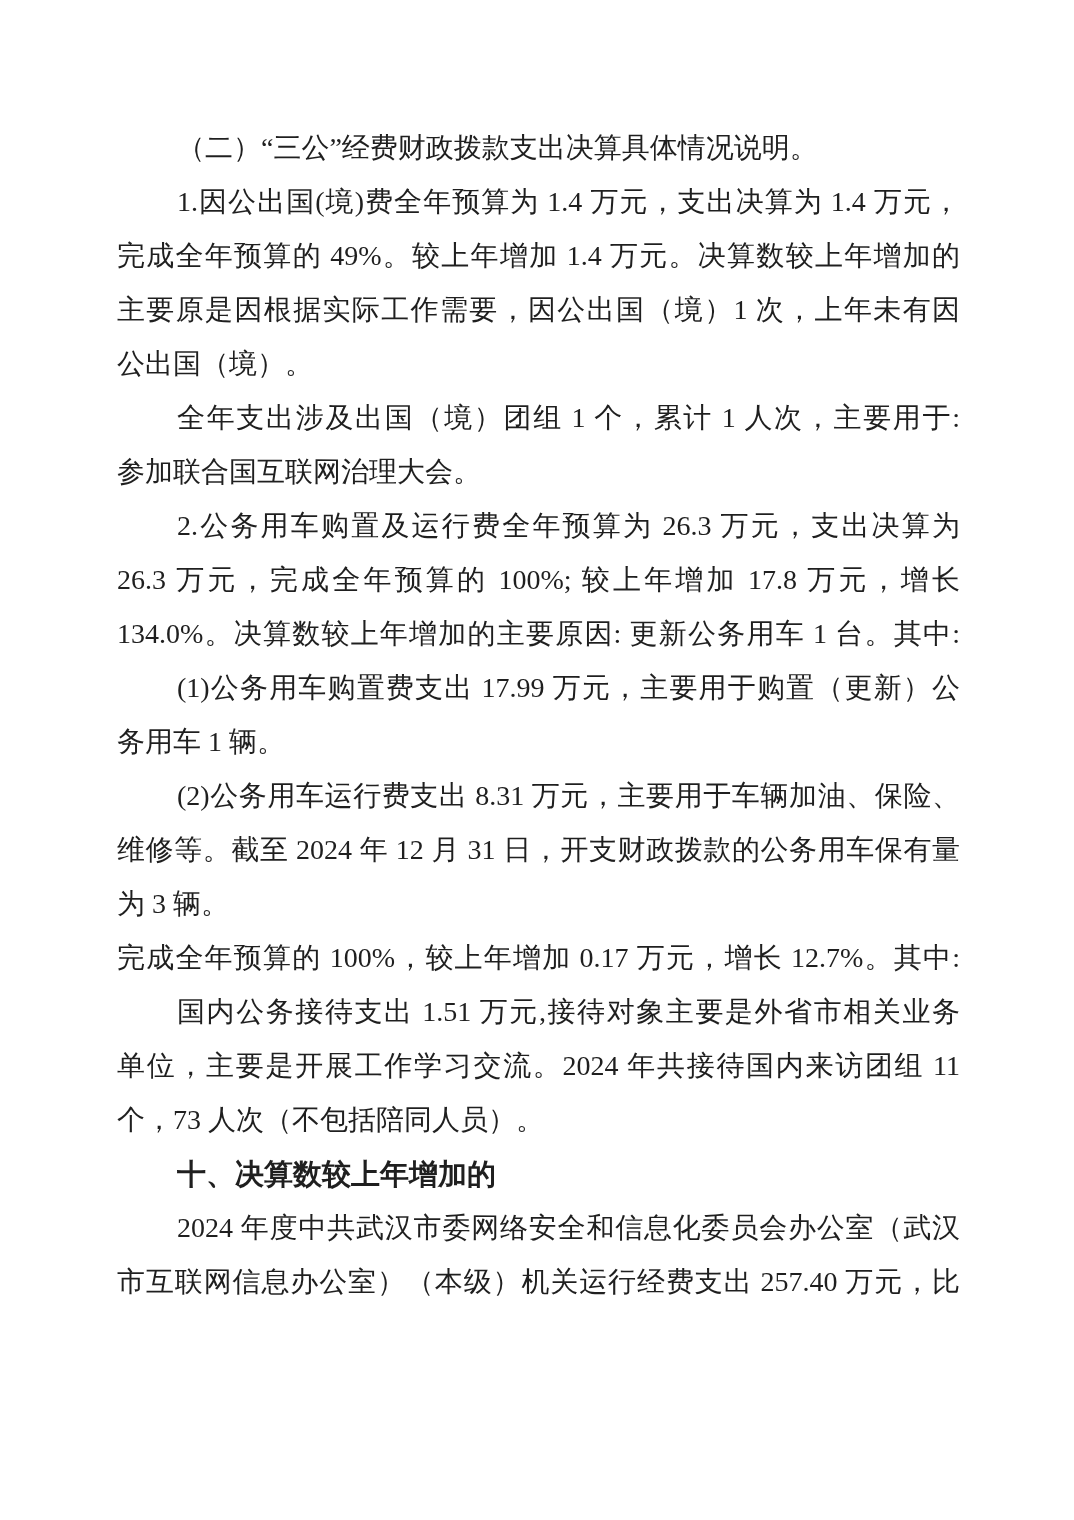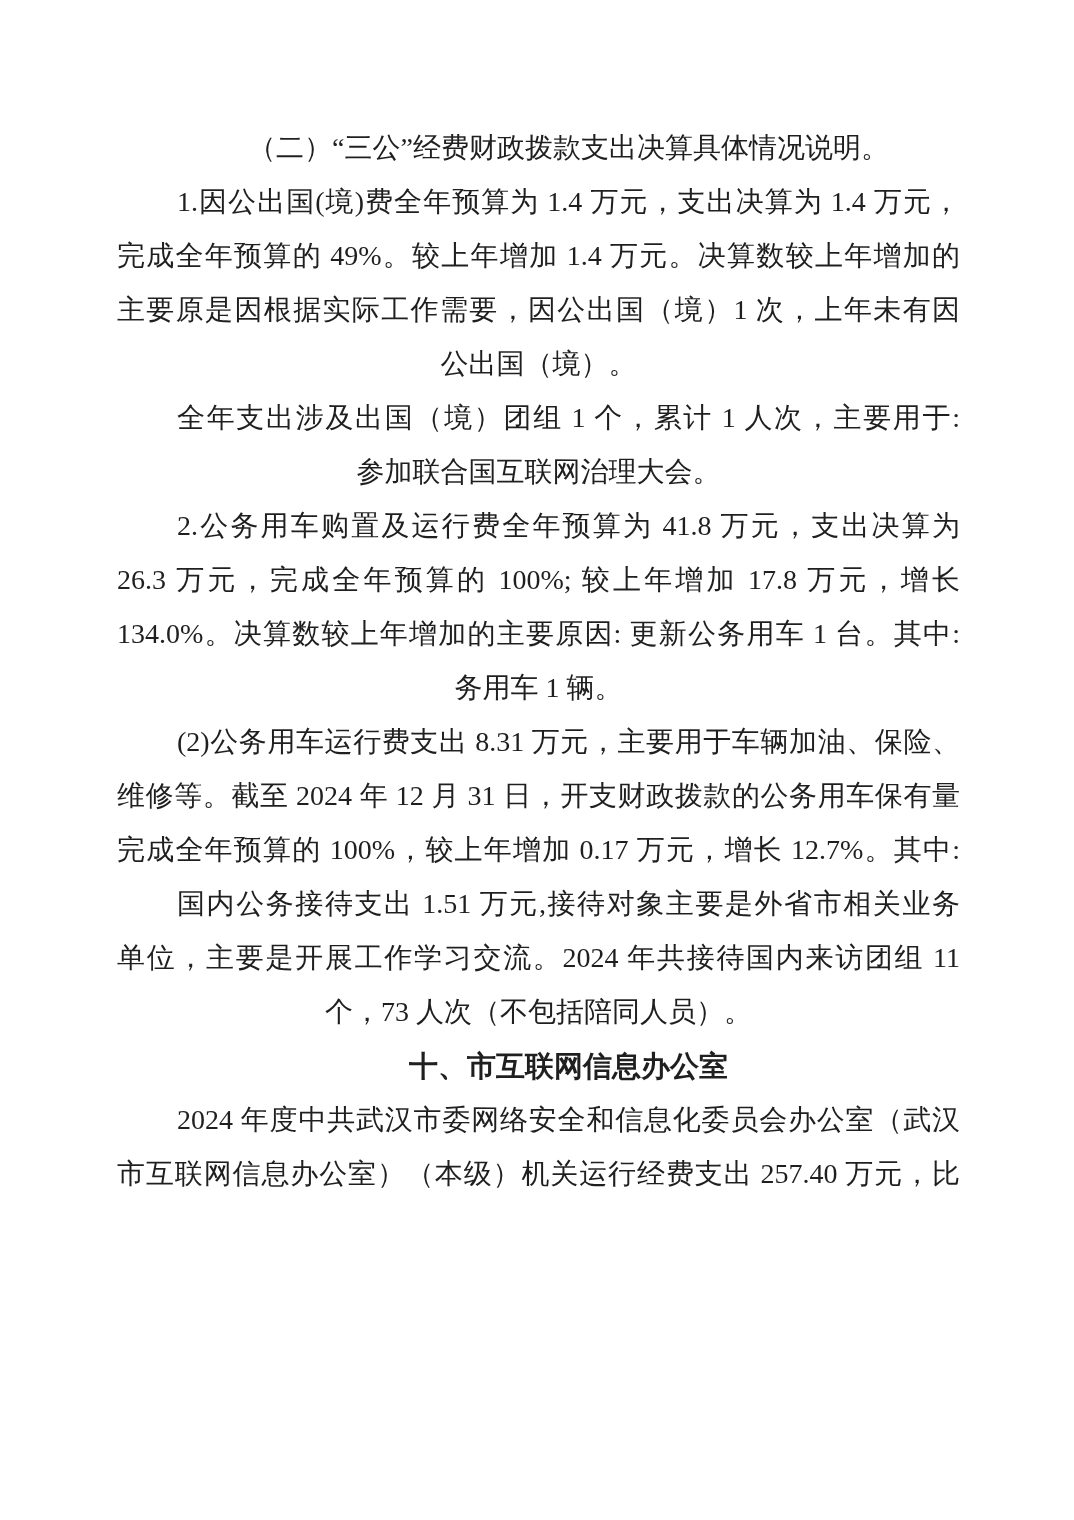--- a/index.html
+++ b/index.html
@@ -19,21 +19,21 @@
     top: 121px;
     width: 843px;
     color: #1f1f1f;
     font-family: "Liberation Serif", "DejaVu Serif", serif;
   }
   .line {
     font-size: 28px;
     height: 54px;
     line-height: 54px;
     white-space: nowrap;
-    text-align: center;
+    text-align: left;
   }
   .line.full {
     white-space: normal;
     text-align: justify;
     text-align-last: justify;
     text-justify: auto;
   }
   .line.indent {
     padding-left: 60px;
   }
@@ -47,26 +47,28 @@
 <body style="background: rgb(255, 255, 255);">
 
 <div class="doc" style="color: rgb(31, 31, 31);">
     <div class="line indent">（二）“三公”经费财政拨款支出决算具体情况说明。</div>
     <div class="line indent full">1.因公出国(境)费全年预算为 1.4 万元，支出决算为 1.4 万元，</div>
     <div class="line full">完成全年预算的 49%。较上年增加 1.4 万元。决算数较上年增加的</div>
     <div class="line full">主要原是因根据实际工作需要，因公出国（境）1 次，上年未有因</div>
     <div class="line">公出国（境）。</div>
     <div class="line indent full">全年支出涉及出国（境）团组 1 个，累计 1 人次，主要用于:</div>
     <div class="line">参加联合国互联网治理大会。</div>
-    <div class="line indent full">2.公务用车购置及运行费全年预算为 41.8 万元，支出决算为</div>
+    <div class="line indent full">2.公务用车购置及运行费全年预算为 26.3 万元，支出决算为</div>
     <div class="line full">26.3 万元，完成全年预算的 100%; 较上年增加 17.8 万元，增长</div>
     <div class="line full">134.0%。决算数较上年增加的主要原因: 更新公务用车 1 台。其中:</div>
+    <div class="line indent full">(1)公务用车购置费支出 17.99 万元，主要用于购置（更新）公</div>
     <div class="line">务用车 1 辆。</div>
     <div class="line indent full">(2)公务用车运行费支出 8.31 万元，主要用于车辆加油、保险、</div>
     <div class="line full">维修等。截至 2024 年 12 月 31 日，开支财政拨款的公务用车保有量</div>
+    <div class="line">为 3 辆。</div>
     <div class="line full">完成全年预算的 100%，较上年增加 0.17 万元，增长 12.7%。其中:</div>
     <div class="line indent full">国内公务接待支出 1.51 万元,接待对象主要是外省市相关业务</div>
     <div class="line full">单位，主要是开展工作学习交流。2024 年共接待国内来访团组 11</div>
     <div class="line">个，73 人次（不包括陪同人员）。</div>
-    <div class="line indent heading">十、市互联网信息办公室</div>
+    <div class="line indent heading">十、决算数较上年增加的</div>
     <div class="line indent full">2024 年度中共武汉市委网络安全和信息化委员会办公室（武汉</div>
     <div class="line full">市互联网信息办公室）（本级）机关运行经费支出 257.40 万元，比</div>
   </div>
 
 </body></html>

